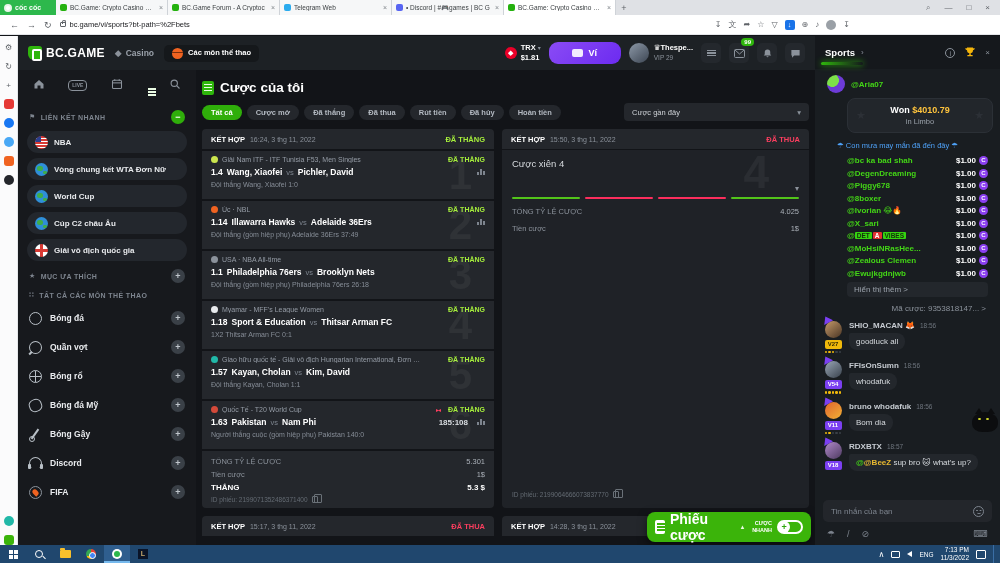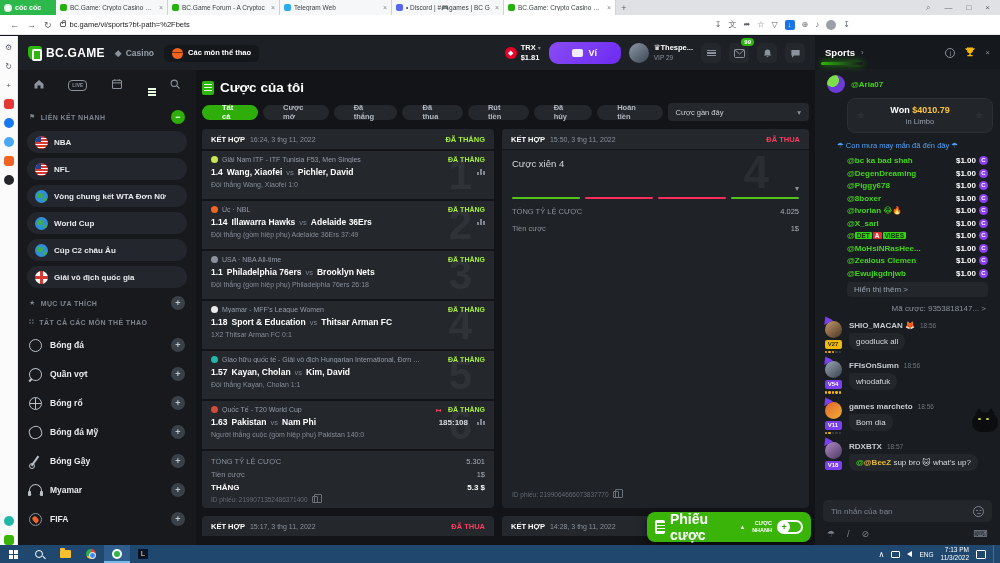--- a/index.html
+++ b/index.html
@@ -79,21 +79,21 @@
 .sico.cri{border:none}.sico.cri::after{content:"";position:absolute;left:5px;top:0;width:2px;height:12px;background:#b9c0c7;transform:rotate(35deg)}.sico.cri::before{content:"";position:absolute;left:0;top:8px;width:4px;height:4px;border:1px solid #b9c0c7;border-radius:50%}
 .sico.esp{border-bottom-color:transparent}.sico.esp::after{content:"";position:absolute;left:-2px;top:6px;width:3px;height:5px;background:#b9c0c7;border-radius:1px}.sico.esp::before{content:"";position:absolute;right:-2px;top:6px;width:3px;height:5px;background:#b9c0c7;border-radius:1px}
 .sico.fif{border-color:#8b929b}.sico.fif::after{content:"";position:absolute;left:3px;top:2px;width:5px;height:7px;background:#f06321;border-radius:50% 50% 50% 0;transform:rotate(-45deg)}
 .plus{width:14px;height:14px;border-radius:50%;background:#3a4047;color:#c0c6cc;font-size:9px;display:flex;align-items:center;justify-content:center;margin-left:auto;font-weight:bold}
 
 #main{position:absolute;left:196px;top:70px;width:619px;height:475px;overflow:hidden}
 #mtitle{display:flex;align-items:center;gap:6px;margin:10px 0 8px 6px;color:#fff;font-weight:bold;font-size:13.5px}
 .doc{width:12px;height:14px;background:#2fb60c;border-radius:2px;position:relative}
 .doc::after{content:"";position:absolute;left:2px;top:3px;width:8px;height:1.5px;background:#eafbe4;box-shadow:0 3px 0 #eafbe4,0 6px 0 #eafbe4}
 #pills{display:flex;align-items:center;gap:5px;margin-left:6px}
-.pill{height:15px;border-radius:9px;background:#24272c;color:#b3b9c1;font-size:7.5px;font-weight:bold;display:flex;align-items:center;padding:0 20px}
+.pill{height:15px;border-radius:9px;background:#24272c;color:#b3b9c1;font-size:7.5px;font-weight:bold;display:flex;align-items:center;padding:0 9px}
 .pill.act{background:#2fae0a;color:#fff}
 #sort{margin-left:auto;margin-right:6px;width:185px;height:18px;background:#24272c;border-radius:4px;display:flex;align-items:center;padding:0 8px;color:#cfd3d8;font-size:7.5px}
 #cols{display:flex;gap:8px;margin:8px 6px 0}
 .col{display:flex;flex-direction:column}
 .col.l{width:292px}.col.r{flex:1}
 .chead{height:20px;background:#24272c;border-radius:4px 4px 0 0;display:flex;align-items:center;padding:0 9px;gap:5px}
 .chead .t{color:#fff;font-weight:bold;font-size:7.5px}
 .chead .d{color:#8b929b;font-size:7px}
 .st-win{margin-left:auto;color:#a6ef3c;font-weight:bold;font-size:7.5px}
 .st-lose{margin-left:auto;color:#fb3e5f;font-weight:bold;font-size:7.5px}
@@ -375,24 +375,20 @@
   <div class="sect">
       <span>⚑</span>
       <span>LIÊN KẾT NHANH</span>
       <span class="circ">−</span>
     </div>
   <div class="qitem">
       <span class="flag us"></span>
       <span>NBA</span>
     </div>
   <div class="qitem">
-      <span class="flag us"></span>
-      <span>NFL</span>
-    </div>
-  <div class="qitem">
       <span class="flag globe"></span>
       <span>Vòng chung kết WTA Đơn Nữ</span>
     </div>
   <div class="qitem">
       <span class="flag globe"></span>
       <span>World Cup</span>
     </div>
   <div class="qitem">
       <span class="flag globe"></span>
       <span>Cúp C2 châu Âu</span>
@@ -430,21 +426,21 @@
       <span>Bóng đá Mỹ</span>
       <span class="plus">+</span>
     </div>
   <div class="sprow">
       <span class="sico cri"></span>
       <span>Bóng Gậy</span>
       <span class="plus">+</span>
     </div>
   <div class="sprow">
       <span class="sico esp"></span>
-      <span>Myamar</span>
+      <span>Discord</span>
       <span class="plus">+</span>
     </div>
   <div class="sprow">
       <span class="sico fif"></span>
       <span>FIFA</span>
       <span class="plus">+</span>
     </div>
 </div>
 
 <div id="main">
@@ -780,21 +776,21 @@
           <span class="vb">V11</span>
           <span class="pips">
             <i class="on"></i>
             <i class="on"></i>
             <i></i>
             <i></i>
             <i></i>
           </span>
         </div>
       <div class="mmain"><div class="mhead">
-            <span class="mname">games marcheto</span>
+            <span class="mname">bruno whodafuk</span>
             <span class="mtime">18:56</span>
           </div><span class="bubble">Bom dìa</span></div>
     </div>
     <div class="msg">
       <div class="mside">
           <span class="mav a4"></span>
           <span class="vb">V18</span>
         </div>
       <div class="mmain"><div class="mhead">
             <span class="mname">RDXBTX</span>

